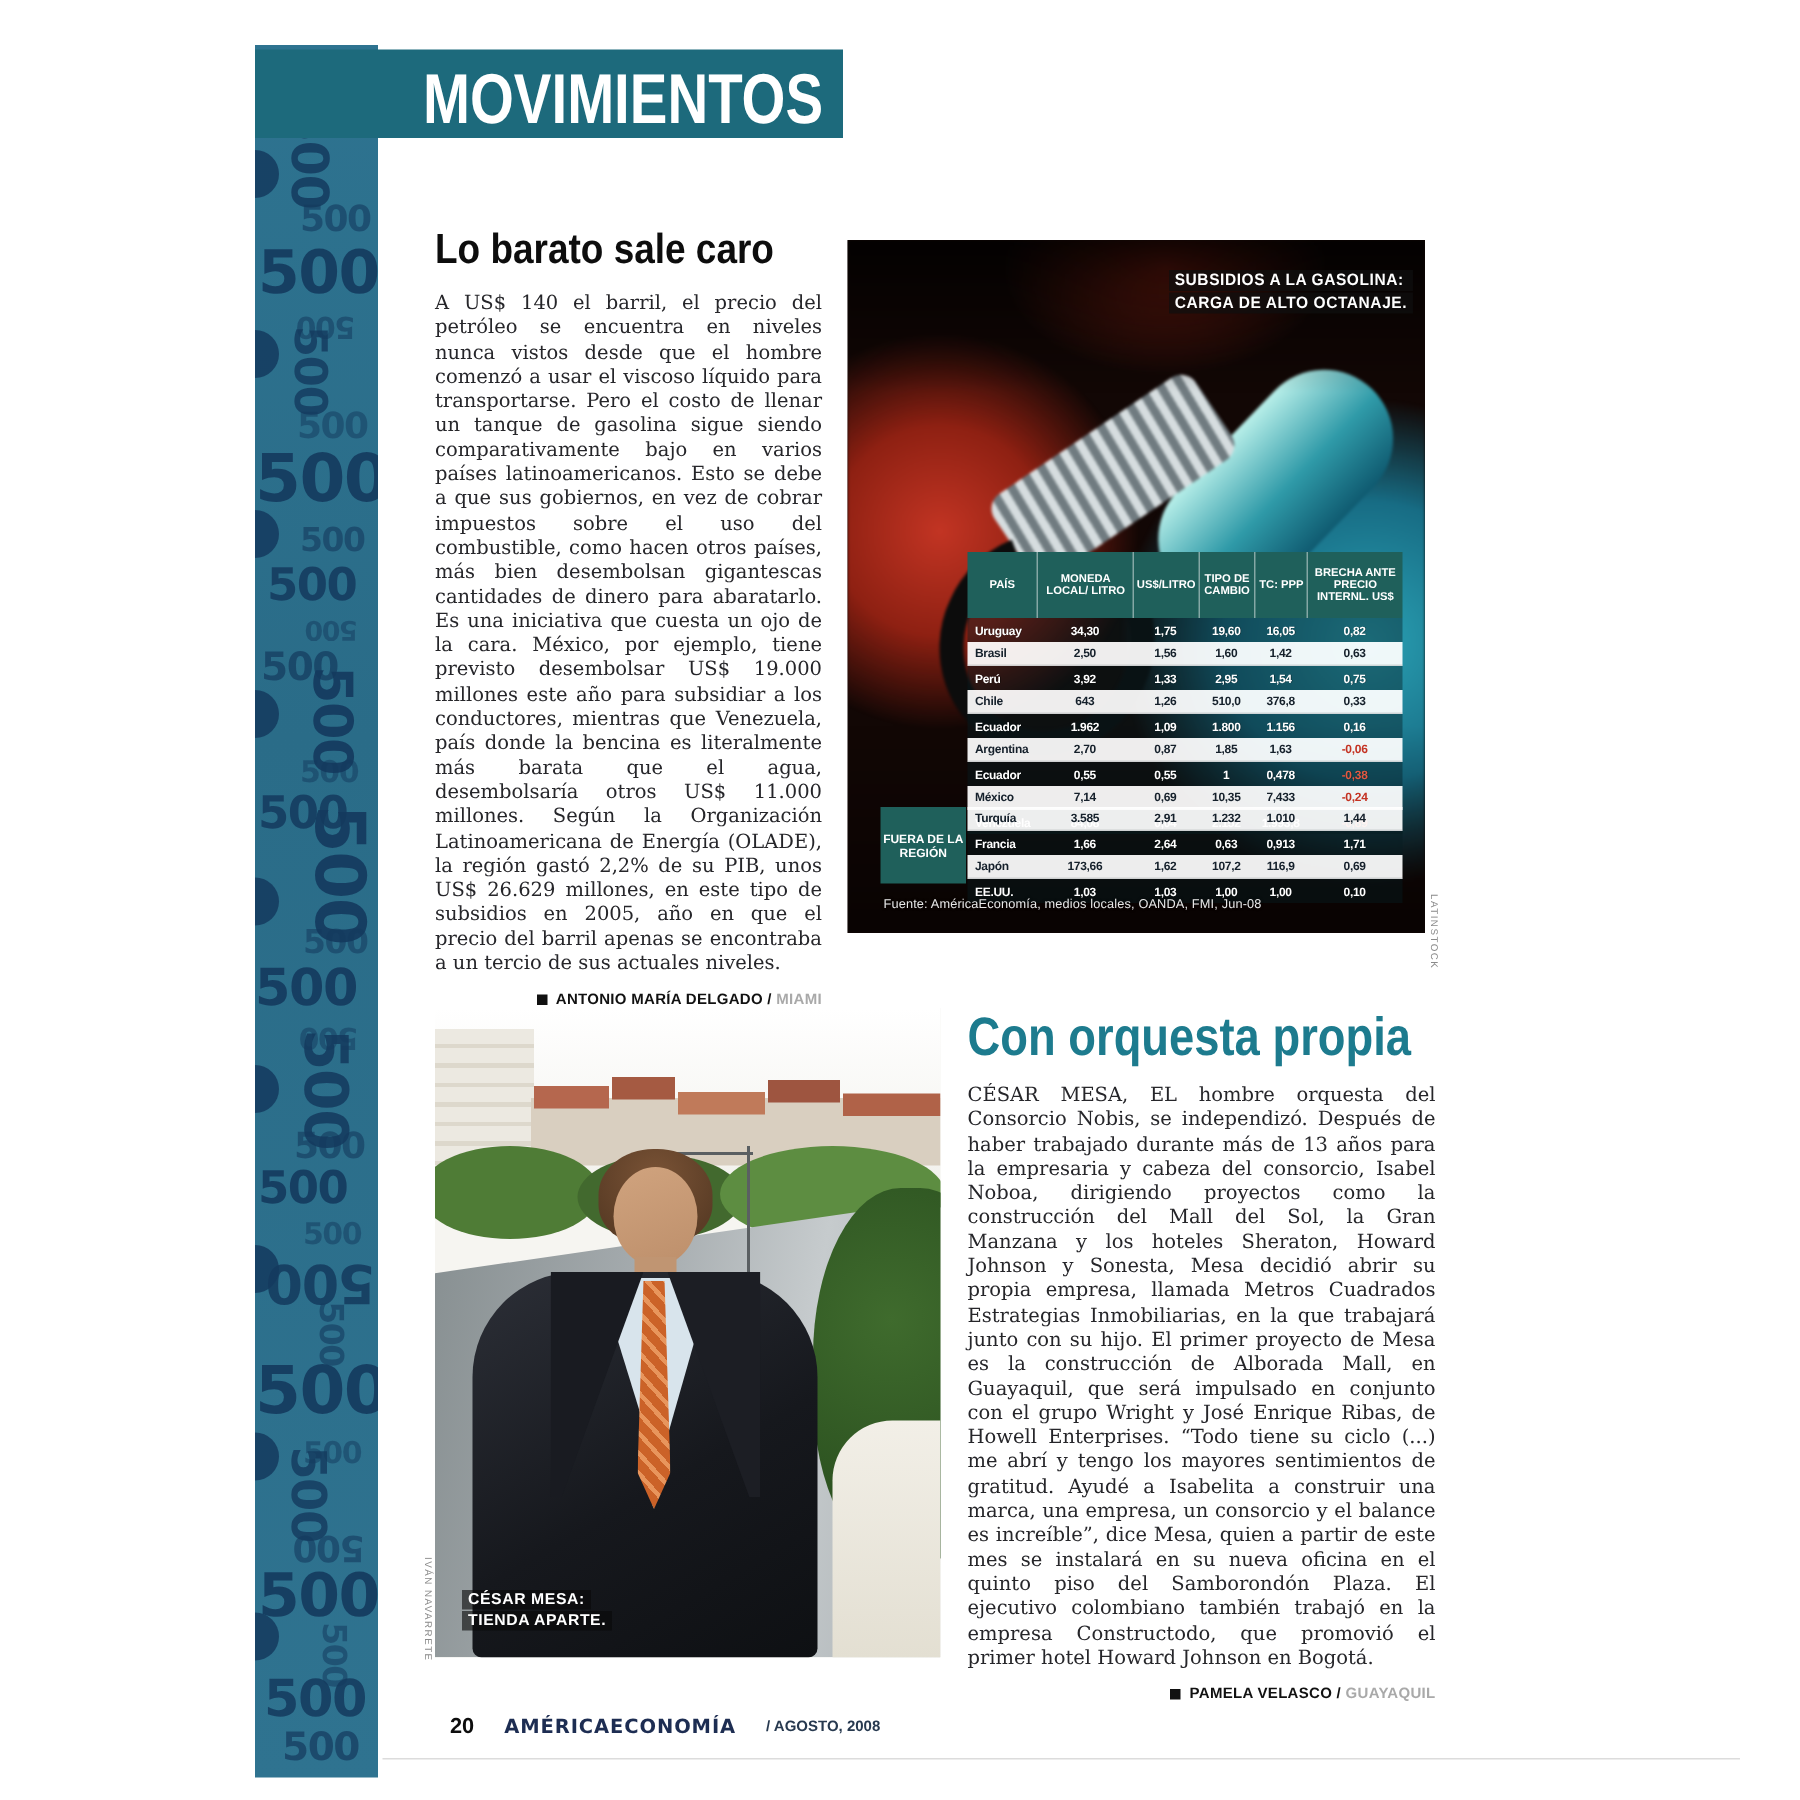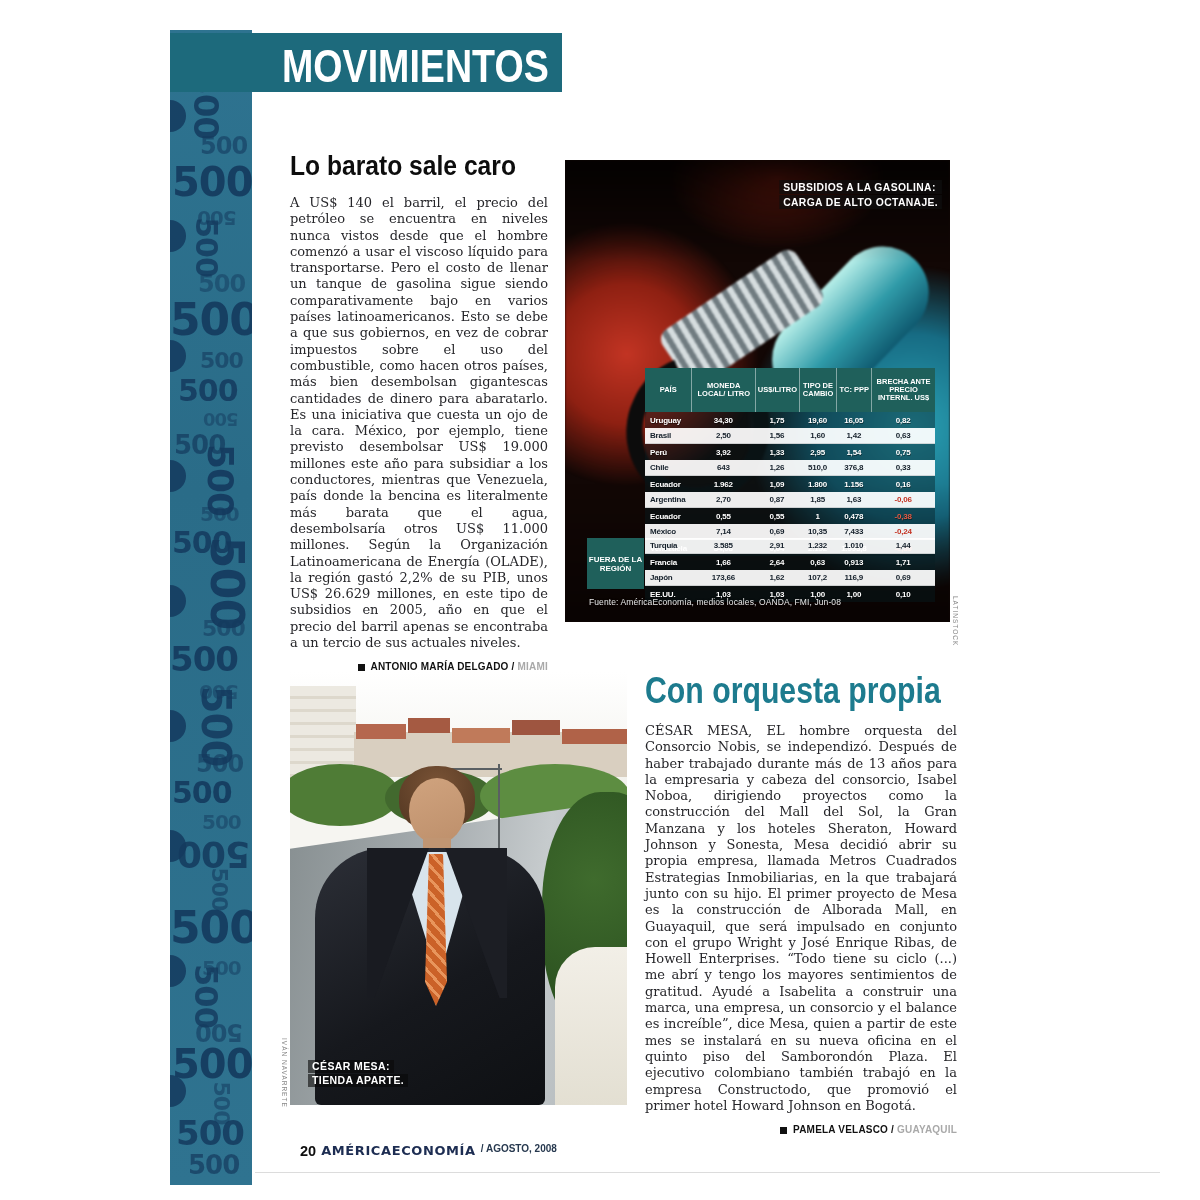--- a/index.html
+++ b/index.html
@@ -116,21 +116,21 @@
           clip-path:polygon(18% 0,82% 0,100% 84%,50% 100%,0 84%);}
   .m-lapelL{position:absolute;left:52px;top:82px;width:62px;height:150px;background:#191b21;
           clip-path:polygon(0 0,100% 0,12% 100%,0 100%);}
   .m-lapelR{position:absolute;left:130px;top:82px;width:62px;height:150px;background:#1c1e24;
           clip-path:polygon(0 0,100% 0,100% 100%,88% 100%);}
   .photo-cap2{position:absolute;left:18px;top:388px;z-index:5;}
   .photo-cap2 span{display:block;background:rgba(8,8,8,.6);color:#fff;font-weight:bold;
           font-size:10.5px;letter-spacing:.4px;padding:0 4px 1px 4px;margin-bottom:1px;
           width:max-content;}
   
-  #footer{position:absolute;left:300px;top:1143px;display:flex;align-items:flex-start;gap:5px;}
+  #footer{position:absolute;left:300px;top:1143px;display:flex;align-items:center;gap:20px;}
   #footer .num{font-weight:bold;font-size:14.5px;color:#0d0d0d;}
   #footer .mag{font-weight:bold;font-size:13px;color:#1d2d52;letter-spacing:.6px;
           font-family:"DejaVu Sans",sans-serif;}
   #footer .issue{font-weight:bold;font-size:10px;color:#27394f;}
   #rule{position:absolute;left:255px;top:1172px;width:905px;height:1px;background:#dcdcdc;}
 </style>
 </head>
 <body>
 
 <div id="page">

